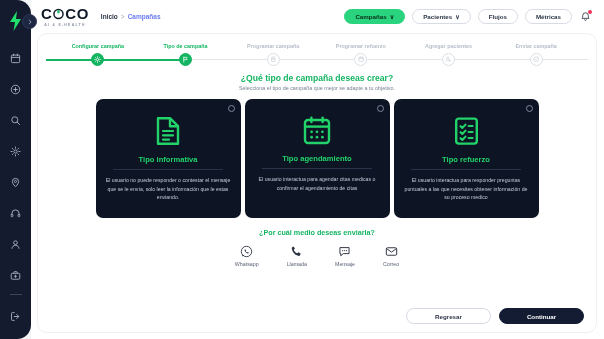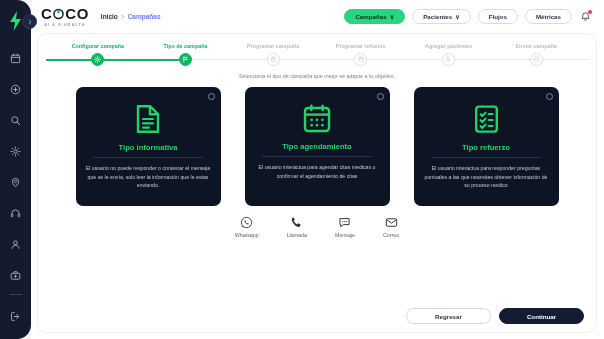--- a/index.html
+++ b/index.html
@@ -222,21 +222,21 @@
   .h-sub {
     text-align: center;
     font-size: 5.4px;
     color: #7a8293;
     margin-bottom: 8px;
   }
 
   
   .cards {
     display: flex;
-    gap: 24px;
+    gap: 4px;
     justify-content: center;
     padding: 0 8px;
     margin-bottom: 10px;
     align-items: center;
   }
   .card {
     flex: 1 1 0;
     max-width: 145px;
     background: #0d1424;
     border-radius: 7px;
@@ -534,20 +534,21 @@
           <div class="line-r"></div>
           <div class="step-circle">
             <svg width="6.5" height="6.5" viewBox="0 0 16 16" fill="none">
               <circle cx="8" cy="8" r="6" stroke="#c3c8d2" stroke-width="1.4"></circle>
               <path d="M5.4 8.2 7.2 10l3.4-3.8" stroke="#c3c8d2" stroke-width="1.4" stroke-linecap="round" stroke-linejoin="round"></path>
             </svg>
           </div>
         </div>
       </div>
 
+      <h1 class="h-title">¿Qué tipo de campaña deseas crear?</h1>
       <p class="h-sub">Selecciona el tipo de campaña que mejor se adapte a tu objetivo.</p>
 
       <div class="cards">
 
         <div class="card">
           <span class="card-radio"></span>
           <div class="card-icon">
             <svg width="26" height="30" viewBox="0 0 26 30" fill="none">
               <path d="M3 2.2h12l8 8v17.6H3Z" stroke="#22d36a" stroke-width="2.4" stroke-linejoin="round"></path>
               <path d="M15 2.2v8h8" stroke="#22d36a" stroke-width="2.4" stroke-linejoin="round"></path>
@@ -589,20 +590,21 @@
               <path d="M6.5 22.2l1.8 1.8 3.2-3.4" stroke="#22d36a" stroke-width="2.1" stroke-linecap="round" stroke-linejoin="round"></path>
               <path d="M14.6 10h4M14.6 16h4M14.6 22h4" stroke="#22d36a" stroke-width="2.1" stroke-linecap="round"></path>
             </svg>
           </div>
           <div class="card-title">Tipo refuerzo</div>
           <div class="card-rule"></div>
           <div class="card-desc">El usuario interactua para responder preguntas puntuales a las que necesites obtener información de su proceso medico</div>
         </div>
       </div>
 
+      <div class="ch-title">¿Por cuál medio deseas enviarla?</div>
       <div class="channels">
 
         <div class="channel">
           <svg width="13" height="13" viewBox="0 0 16 16" fill="none">
             <circle cx="8" cy="8" r="6.4" stroke="#2d3443" stroke-width="1.1"></circle>
             <path d="M5.6 5.8c0 2.4 2.2 4.6 4.6 4.6l.7-1-1.5-.8-.7.7c-.8-.4-1.5-1.1-1.9-1.9l.7-.7-.8-1.5-1.1.6Z" fill="#2d3443"></path>
             <path d="M4.2 12.2 3 13.4l1.4-.6" stroke="#2d3443" stroke-width="1.1" stroke-linejoin="round"></path>
           </svg>
           <span class="channel-label">Whatsapp</span>
         </div>

